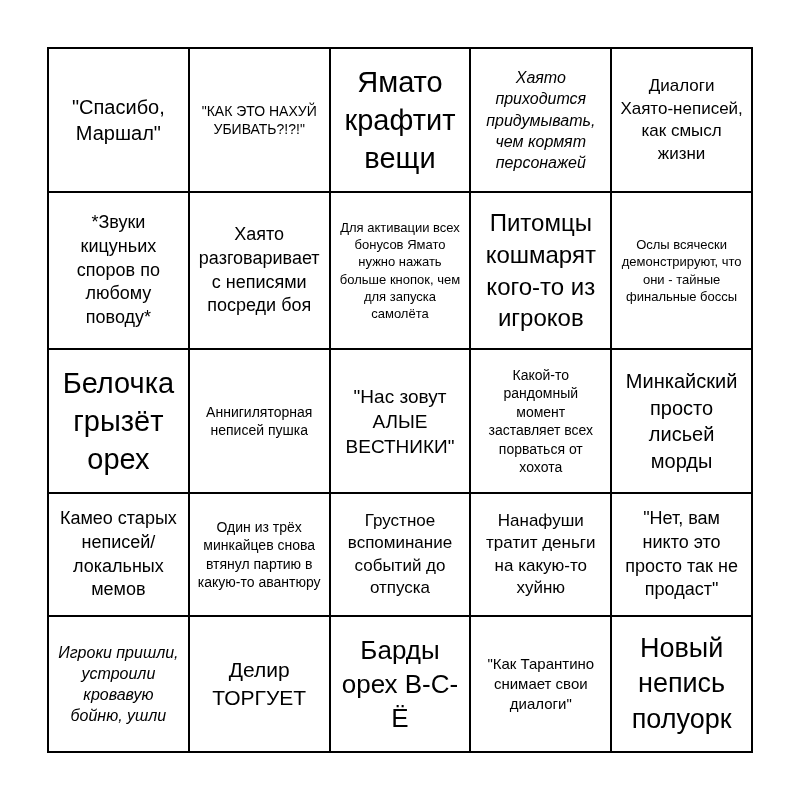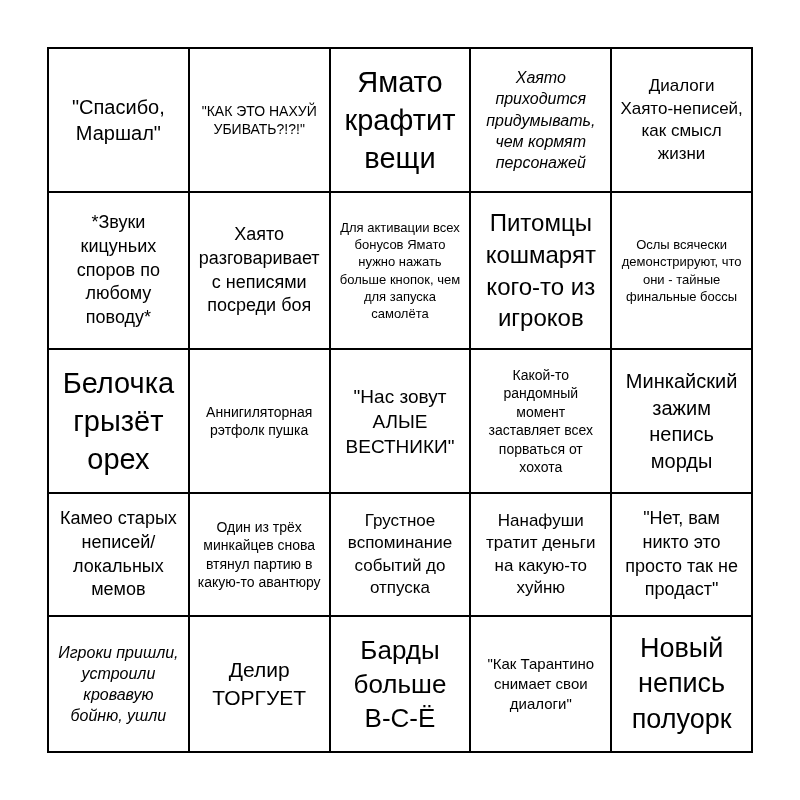--- a/index.html
+++ b/index.html
@@ -66,34 +66,34 @@
       </tr>
       <tr>
         <td class="f18">*Звуки кицуньих споров по любому поводу*</td>
         <td class="f18">Хаято разговаривает с неписями посреди боя</td>
         <td class="f13">Для активации всех бонусов Ямато нужно нажать больше кнопок, чем для запуска самолёта</td>
         <td class="f24">Питомцы кошмарят кого-то из игроков</td>
         <td class="f13">Ослы всячески демонстрируют, что они - тайные финальные боссы</td>
       </tr>
       <tr>
         <td class="f29">Белочка грызёт орех</td>
-        <td class="f14">Аннигиляторная рэтфолк пушка</td>
+        <td class="f14">Аннигиляторная неписей пушка</td>
         <td class="f19">"Нас зовут АЛЫЕ ВЕСТНИКИ"</td>
         <td class="f14">Какой-то рандомный момент заставляет всех порваться от хохота</td>
-        <td class="f20">Минкайский зажим непись морды</td>
+        <td class="f20">Минкайский просто лисьей морды</td>
       </tr>
       <tr>
         <td class="f18">Камео старых неписей/ локальных мемов</td>
         <td class="f14">Один из трёх минкайцев снова втянул партию в какую-то авантюру</td>
         <td class="f17">Грустное вспоминание событий до отпуска</td>
         <td class="f17">Нанафуши тратит деньги на какую-то хуйню</td>
         <td class="f18">"Нет, вам никто это просто так не продаст"</td>
       </tr>
       <tr>
         <td class="f16">Игроки пришли, устроили кровавую бойню, ушли</td>
         <td class="f21">Делир ТОРГУЕТ</td>
-        <td class="f26">Барды больше В-С-Ё</td>
+        <td class="f26">Барды орех В-С-Ё</td>
         <td class="f15">"Как Тарантино снимает свои диалоги"</td>
         <td class="f27">Новый непись полуорк</td>
       </tr>
     </tbody>
   </table>
 </div>
 
 </body></html>

